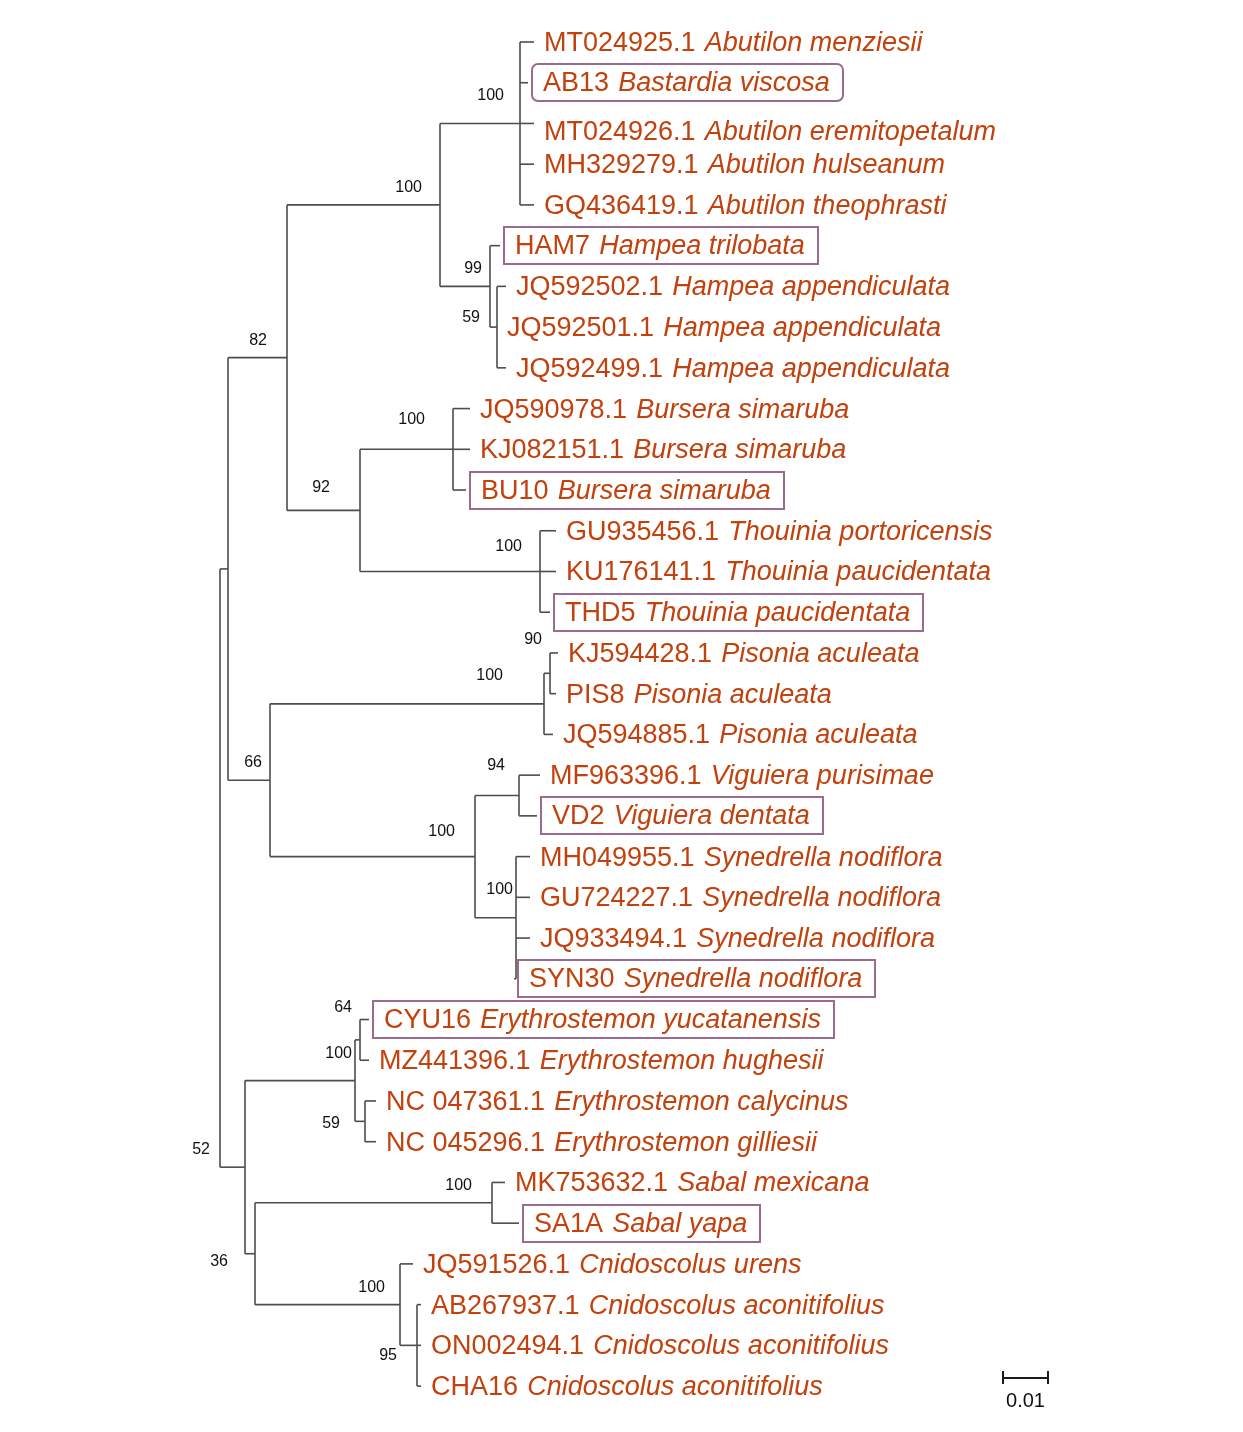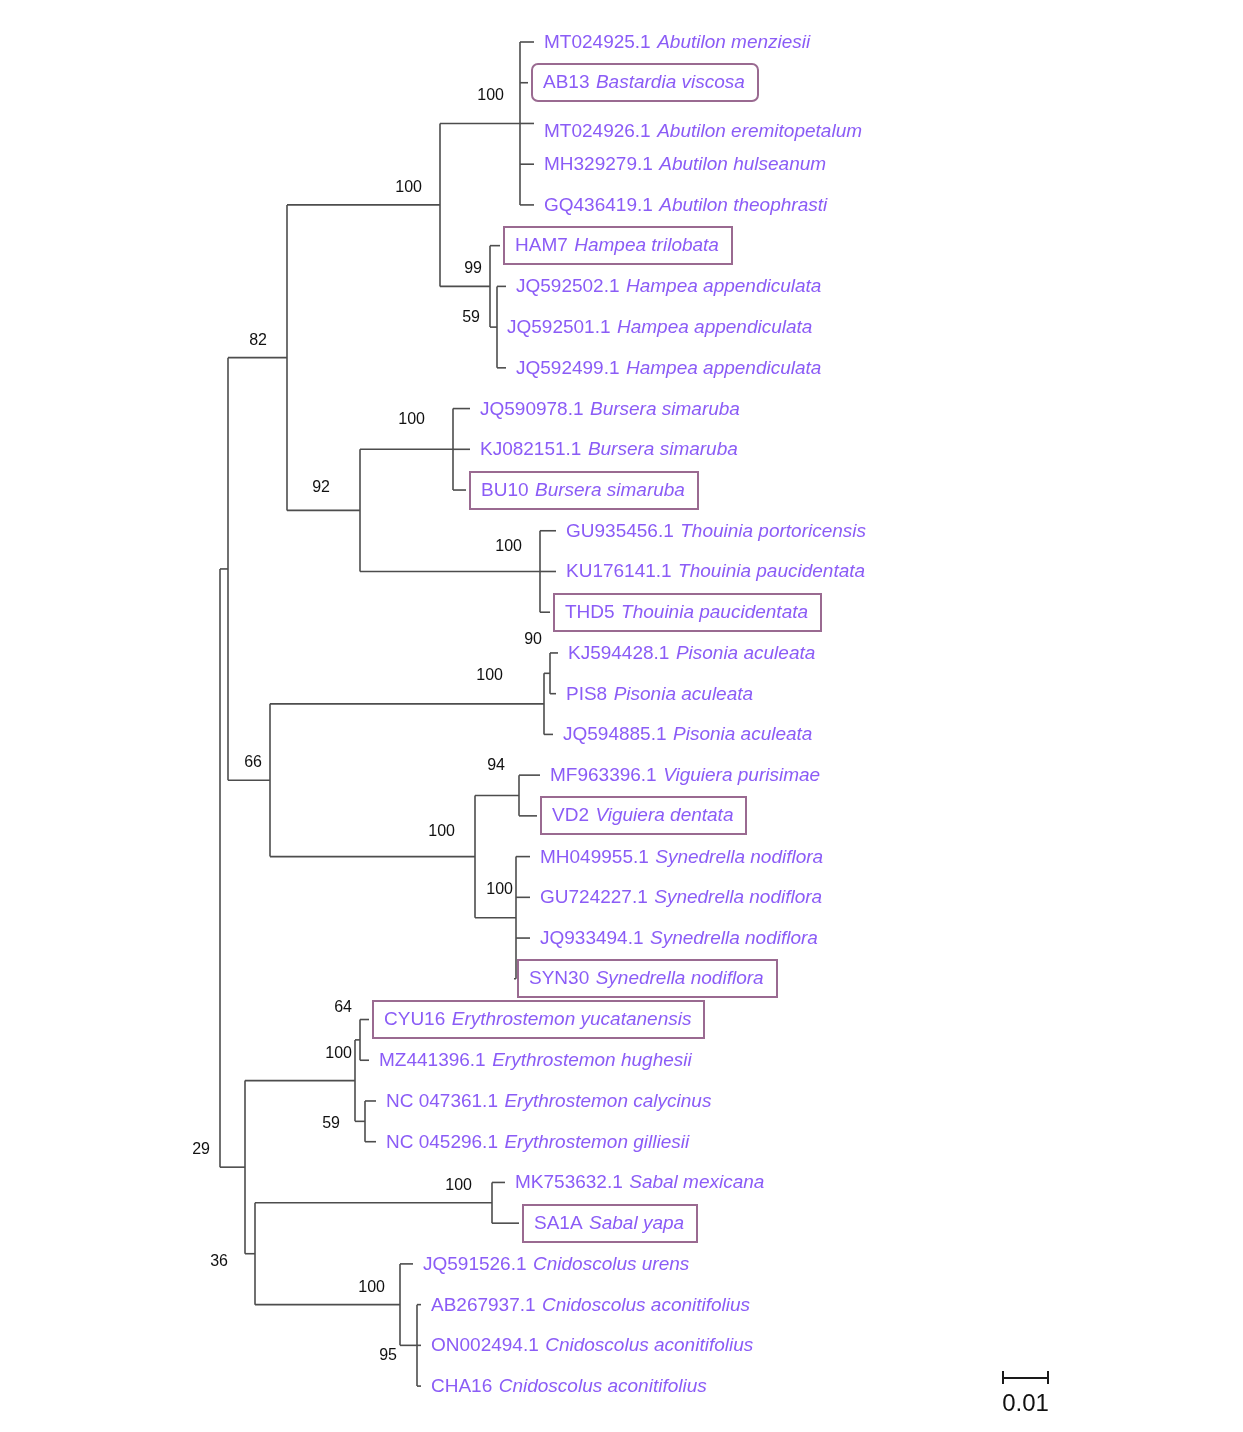--- a/index.html
+++ b/index.html
@@ -6,42 +6,42 @@
   #stage{
     position:relative;
     width:1243px;height:1432px;
     background:#ffffff;
     font-family:"Liberation Sans","DejaVu Sans",sans-serif;
     overflow:hidden;
   }
   #branches{position:absolute;left:0;top:0;}
   .tip-label{
     position:absolute;
-    font-size:19px;
+    font-size:27px;
     line-height:28px;
-    color:#8b5cf6;
+    color:#c2410c;
     white-space:nowrap;
   }
   .tip-label .species{font-style:italic;margin-left:0.34em;}
   .tip-label.boxed{
     border:2px solid #9a6a91;
     padding:3px 12px 4px 10px;
     line-height:28px;
   }
   .bootstrap{
     position:absolute;
     font-size:16px;
     line-height:22px;
     color:#111111;
     white-space:nowrap;
     transform:translateX(-100%);
   }
   .scalebar-label{
     position:absolute;
-    font-size:24px;
+    font-size:20px;
     color:#111111;
     text-align:center;
     width:60px;
   }
 </style>
 </head>
 <body>
 
 <div id="stage">
   <svg id="branches" width="1243" height="1432" viewBox="0 0 1243 1432">
@@ -145,21 +145,21 @@
       <div class="bootstrap" style="left: 513px; top: 877.695px;">100</div>
       <div class="bootstrap" style="left: 455px; top: 819.6px;">100</div>
       <div class="bootstrap" style="left: 262px; top: 751.231px;">66</div>
       <div class="bootstrap" style="left: 352px; top: 995.885px;">64</div>
       <div class="bootstrap" style="left: 340px; top: 1112.34px;">59</div>
       <div class="bootstrap" style="left: 352px; top: 1041.61px;">100</div>
       <div class="bootstrap" style="left: 472px; top: 1173.8px;">100</div>
       <div class="bootstrap" style="left: 397px; top: 1344.36px;">95</div>
       <div class="bootstrap" style="left: 385px; top: 1275.63px;">100</div>
       <div class="bootstrap" style="left: 228px; top: 1249.72px;">36</div>
-      <div class="bootstrap" style="left: 210px; top: 1138.17px;">29</div>
+      <div class="bootstrap" style="left: 210px; top: 1138.17px;">52</div>
       <div class="tip-label" style="left: 544px; top: 28px;"><span class="acc">MT024925.1</span><span class="species">Abutilon menziesii</span></div>
       <div class="tip-label boxed" style="left: 531px; top: 63.23px; border-radius: 7px;"><span class="acc">AB13</span><span class="species">Bastardia viscosa</span></div>
       <div class="tip-label" style="left: 544px; top: 109.46px; margin-top: 8px;"><span class="acc">MT024926.1</span><span class="species">Abutilon eremitopetalum</span></div>
       <div class="tip-label" style="left: 544px; top: 150.19px;"><span class="acc">MH329279.1</span><span class="species">Abutilon hulseanum</span></div>
       <div class="tip-label" style="left: 544px; top: 190.92px;"><span class="acc">GQ436419.1</span><span class="species">Abutilon theophrasti</span></div>
       <div class="tip-label boxed" style="left: 503px; top: 226.15px;"><span class="acc">HAM7</span><span class="species">Hampea trilobata</span></div>
       <div class="tip-label" style="left: 516px; top: 272.38px;"><span class="acc">JQ592502.1</span><span class="species">Hampea appendiculata</span></div>
       <div class="tip-label" style="left: 507px; top: 313.11px;"><span class="acc">JQ592501.1</span><span class="species">Hampea appendiculata</span></div>
       <div class="tip-label" style="left: 516px; top: 353.84px; text-align: center;"><span class="acc">JQ592499.1</span><span class="species">Hampea appendiculata</span></div>
       <div class="tip-label" style="left: 480px; top: 394.57px;"><span class="acc">JQ590978.1</span><span class="species">Bursera simaruba</span></div>

